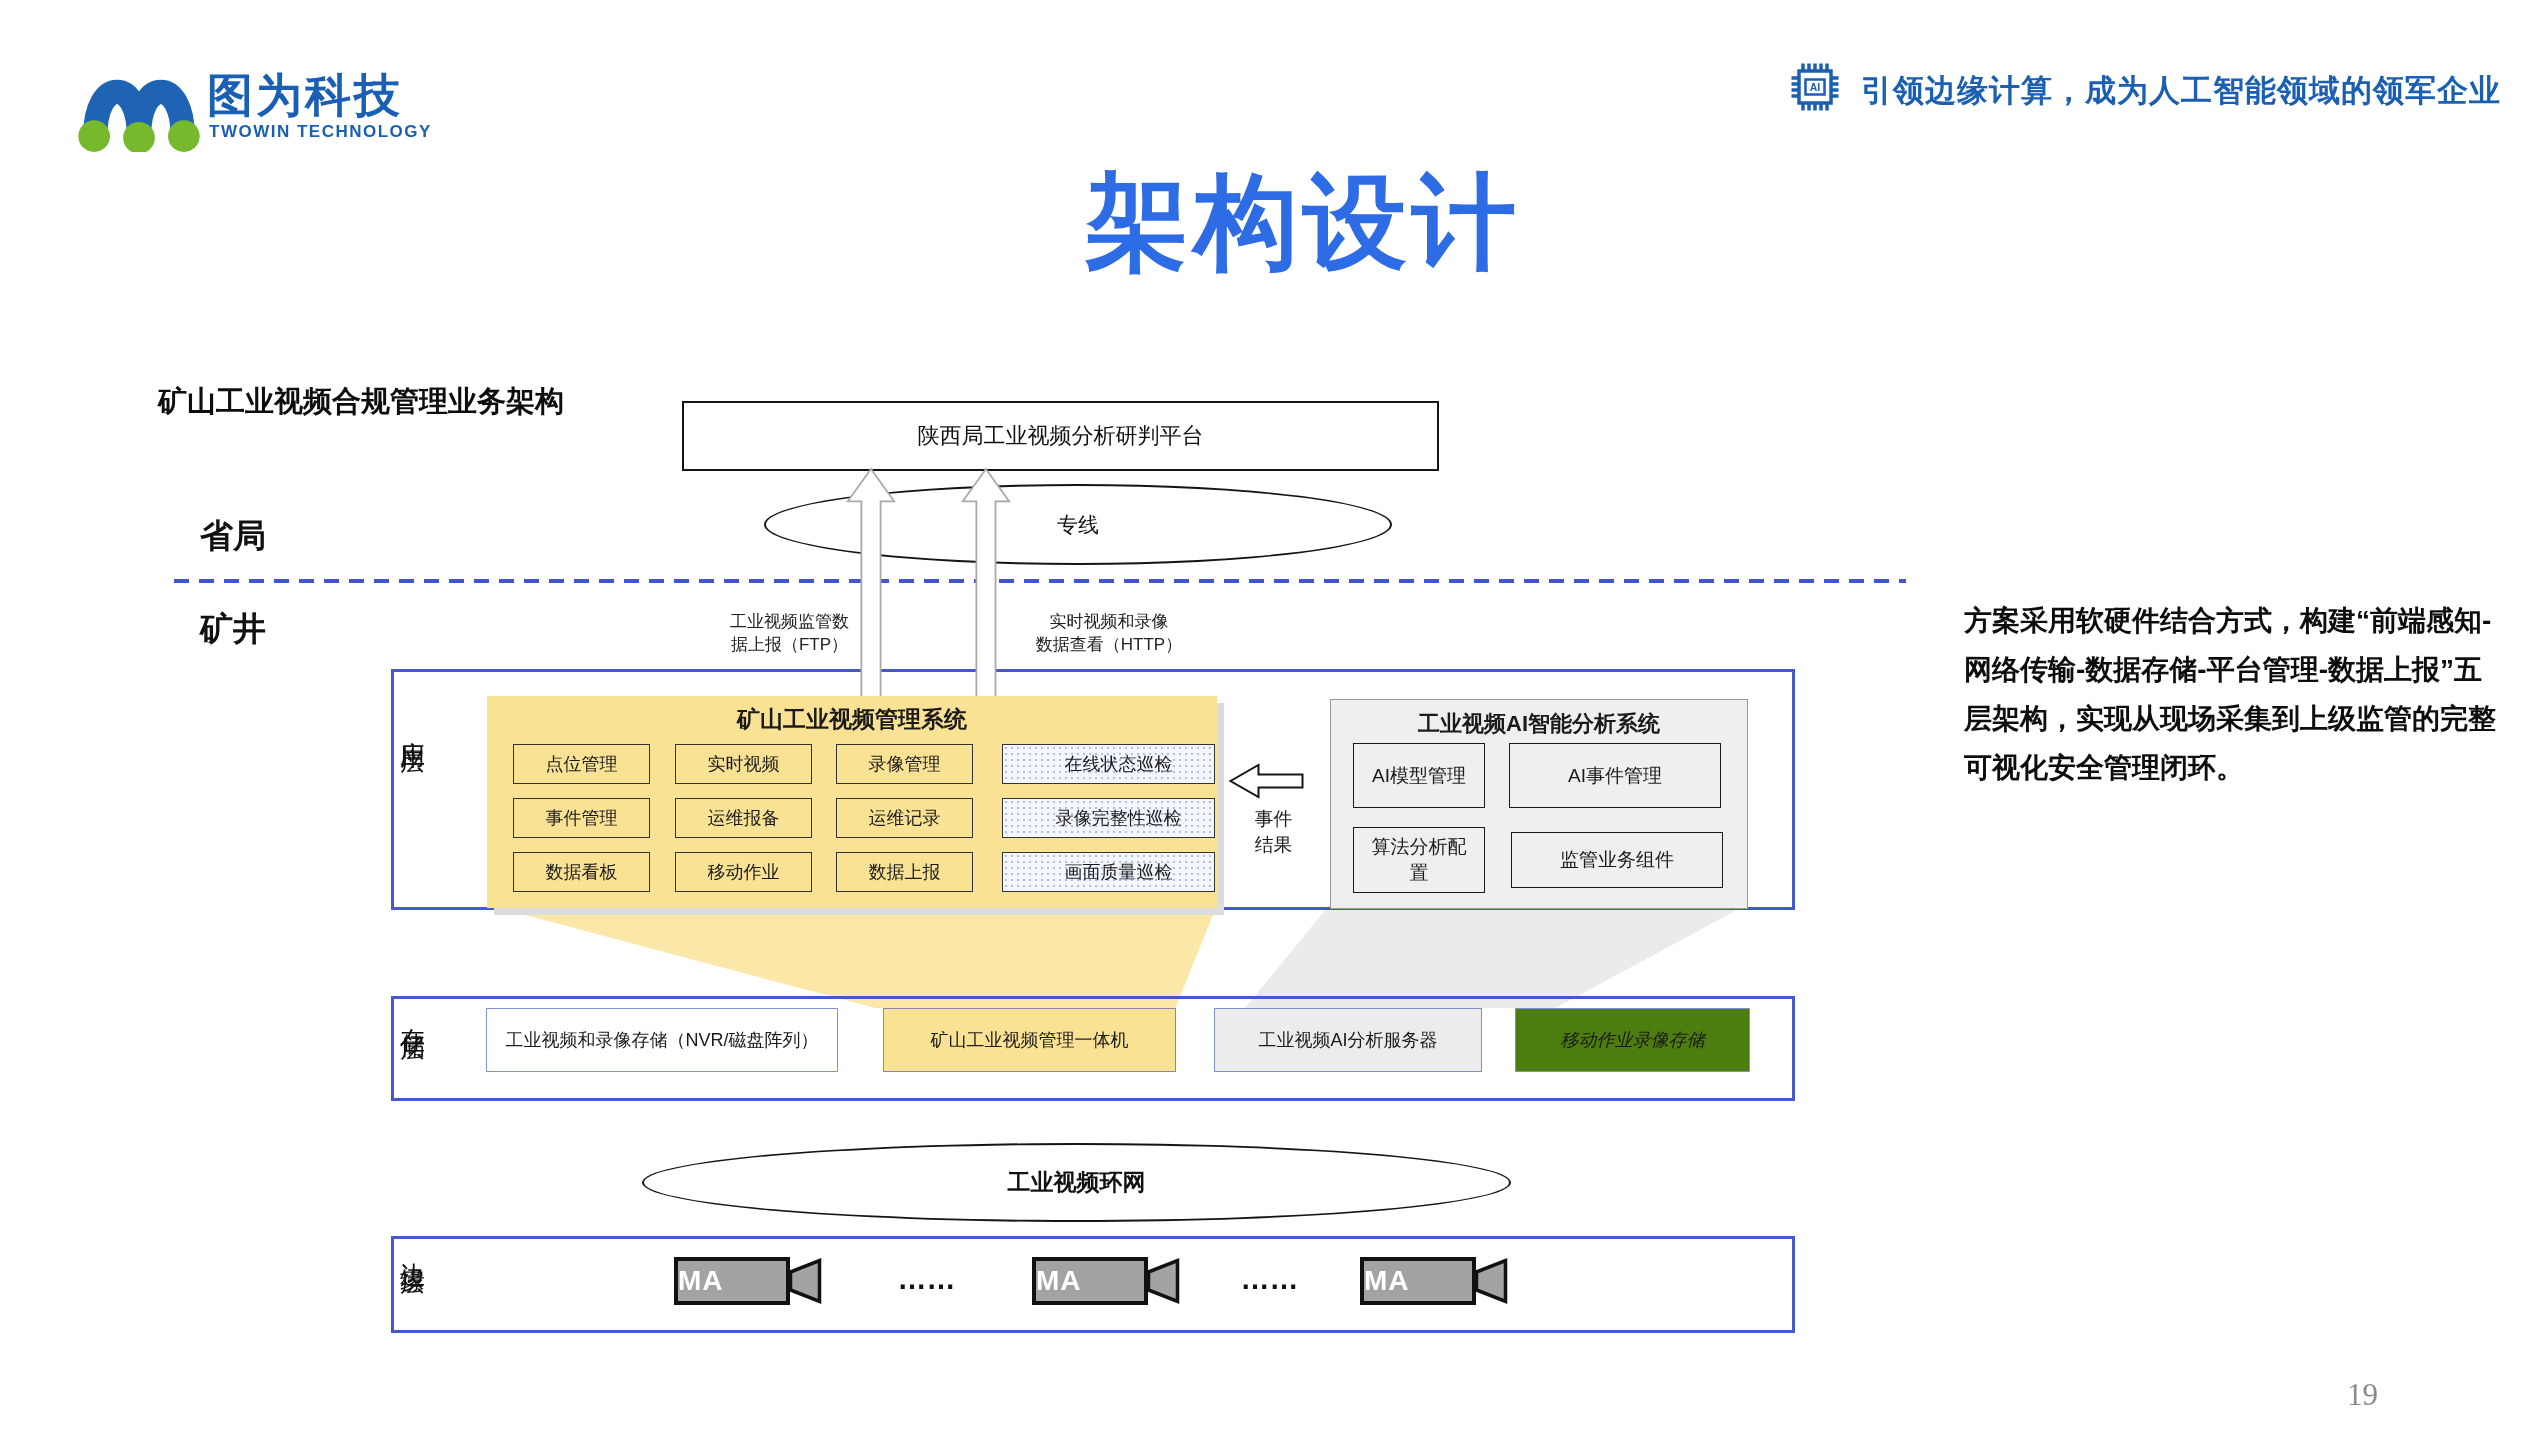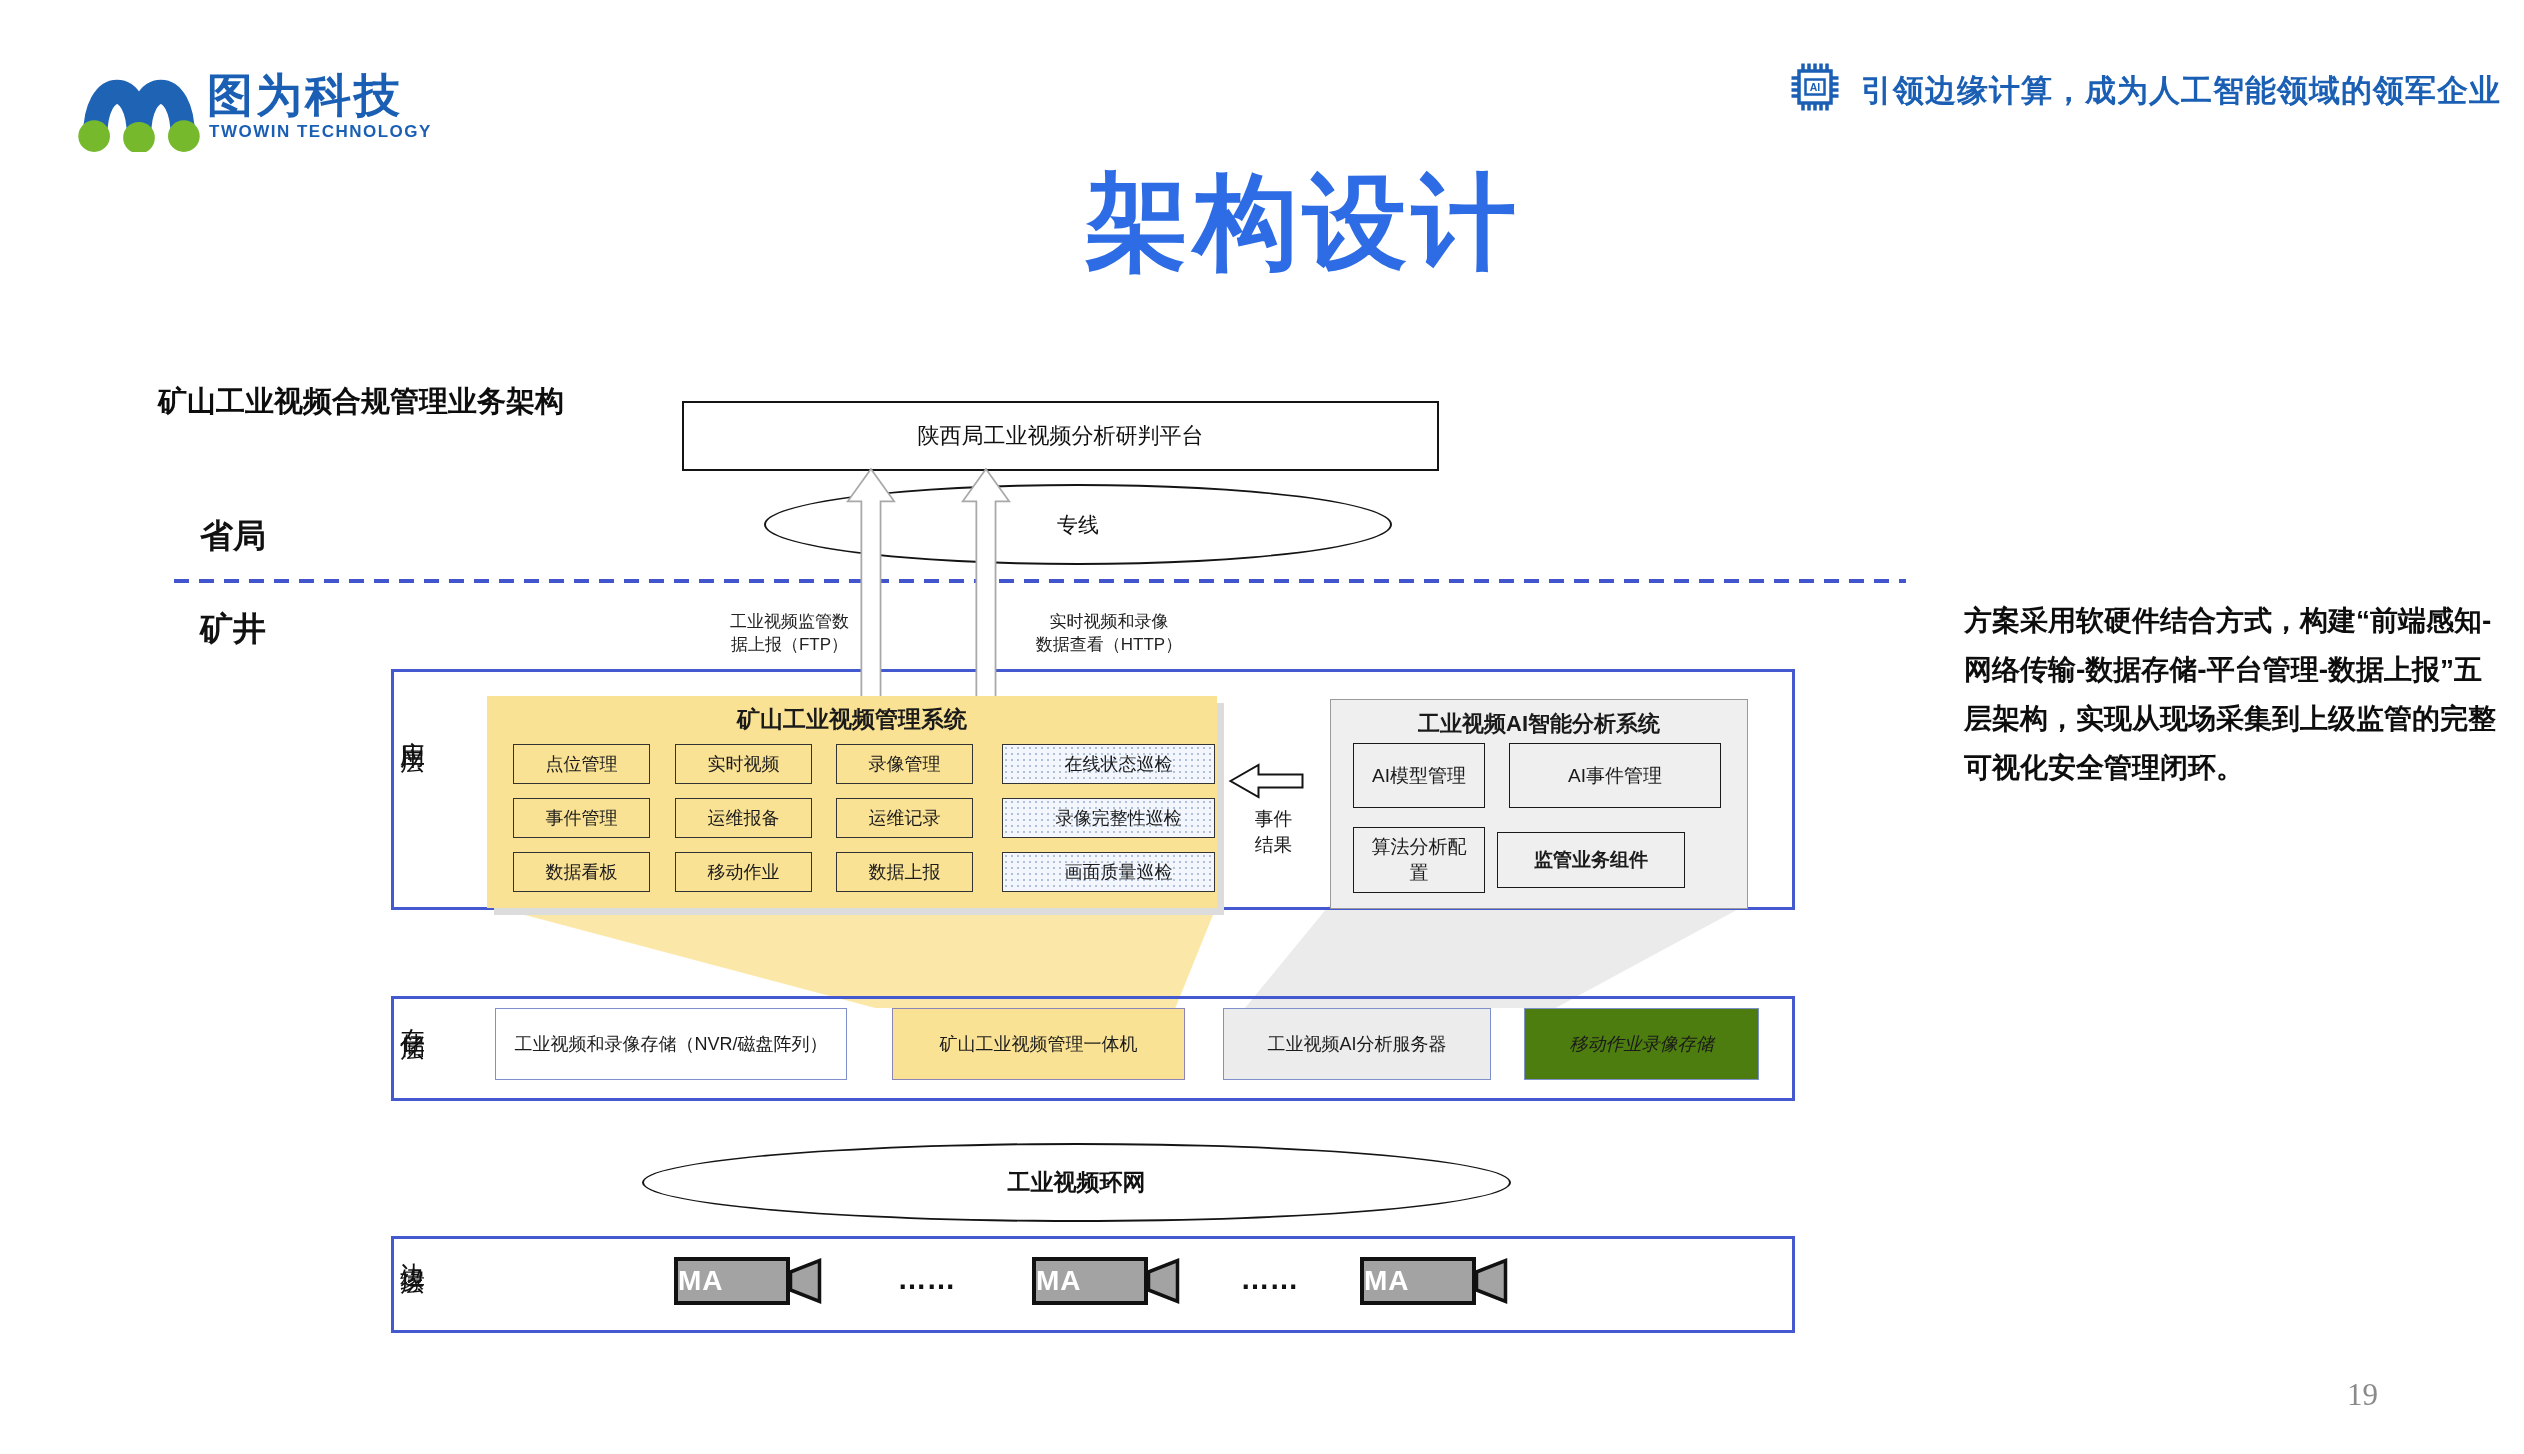--- a/index.html
+++ b/index.html
@@ -50,33 +50,33 @@
   .c1{left:26px;width:135px;} .c2{left:188px;width:135px;} .c3{left:349px;width:135px;}
   .event-arrow{left:1226px;top:761px;width:81px;height:40px;z-index:3;}
   .event-label{left:1243px;top:806px;width:61px;text-align:center;font-size:18.7px;line-height:26px;color:#1a1a1a;z-index:3;}
   .ai-panel{left:1330px;top:699px;width:416px;height:208px;background:#efefef;border:1.5px solid #9a9a9a;z-index:3;}
   .ai-title{position:absolute;left:0;top:9px;width:100%;text-align:center;font-size:22px;font-weight:700;color:#1a1a1a;}
   .ai-mod{position:absolute;border:1.5px solid #1a1a1a;background:#efefef;display:flex;align-items:center;
           justify-content:center;text-align:center;font-size:19px;color:#1a1a1a;padding:0 14px;box-sizing:border-box;}
   .m1{left:22px;top:43px;width:132px;height:65px;}
   .m2{left:178px;top:43px;width:212px;height:65px;}
   .m3{left:22px;top:127px;width:132px;height:66px;}
-  .m4{left:166px;top:132px;width:188px;height:56px;font-weight:bold;}
+  .m4{left:180px;top:132px;width:212px;height:56px;}
 
   
   .funnel-y{left:487px;top:905px;width:730px;height:103px;background:#fae294;opacity:.8;z-index:1;
             clip-path:polygon(0% 0%,100% 0%,94.3% 100%,53.2% 100%);}
   .funnel-g{left:1214px;top:905px;width:532px;height:103px;background:#e9e9e9;opacity:.9;z-index:1;
             clip-path:polygon(21.7% 0%,100% 0%,64.2% 100%,5.8% 100%);}
 
   
   .storage-box{left:391px;top:996px;width:1398px;height:99px;}
   .storage-label{left:397px;top:1008px;}
-  .st{position:absolute;top:1008px;height:72px;display:flex;align-items:center;justify-content:center;
-      font-size:18px;color:#1a1a1a;z-index:3;box-sizing:border-box;text-align:center;margin-left:9px;}
+  .st{position:absolute;top:1008px;height:64px;display:flex;align-items:center;justify-content:center;
+      font-size:18px;color:#1a1a1a;z-index:3;box-sizing:border-box;text-align:center;}
   .st1{left:486px;width:352px;background:#fff;border:1.5px solid #8090cc;}
   .st2{left:883px;width:293px;background:#fae294;border:1.5px solid #8a84b8;}
   .st3{left:1214px;width:268px;background:#ececec;border:1.5px solid #8090cc;}
   .st4{left:1515px;width:235px;background:#4d7c0f;border:1.5px solid #8090cc;font-style:italic;}
 
   
   .ellipse2{left:642px;top:1143px;width:865px;height:75px;border:2.5px solid #141414;border-radius:50%;
             display:flex;align-items:center;justify-content:center;font-size:23px;font-weight:700;background:#fff;z-index:2;}
   .edge-box{left:391px;top:1236px;width:1398px;height:91px;}
   .edge-label{left:397px;top:1242px;}

